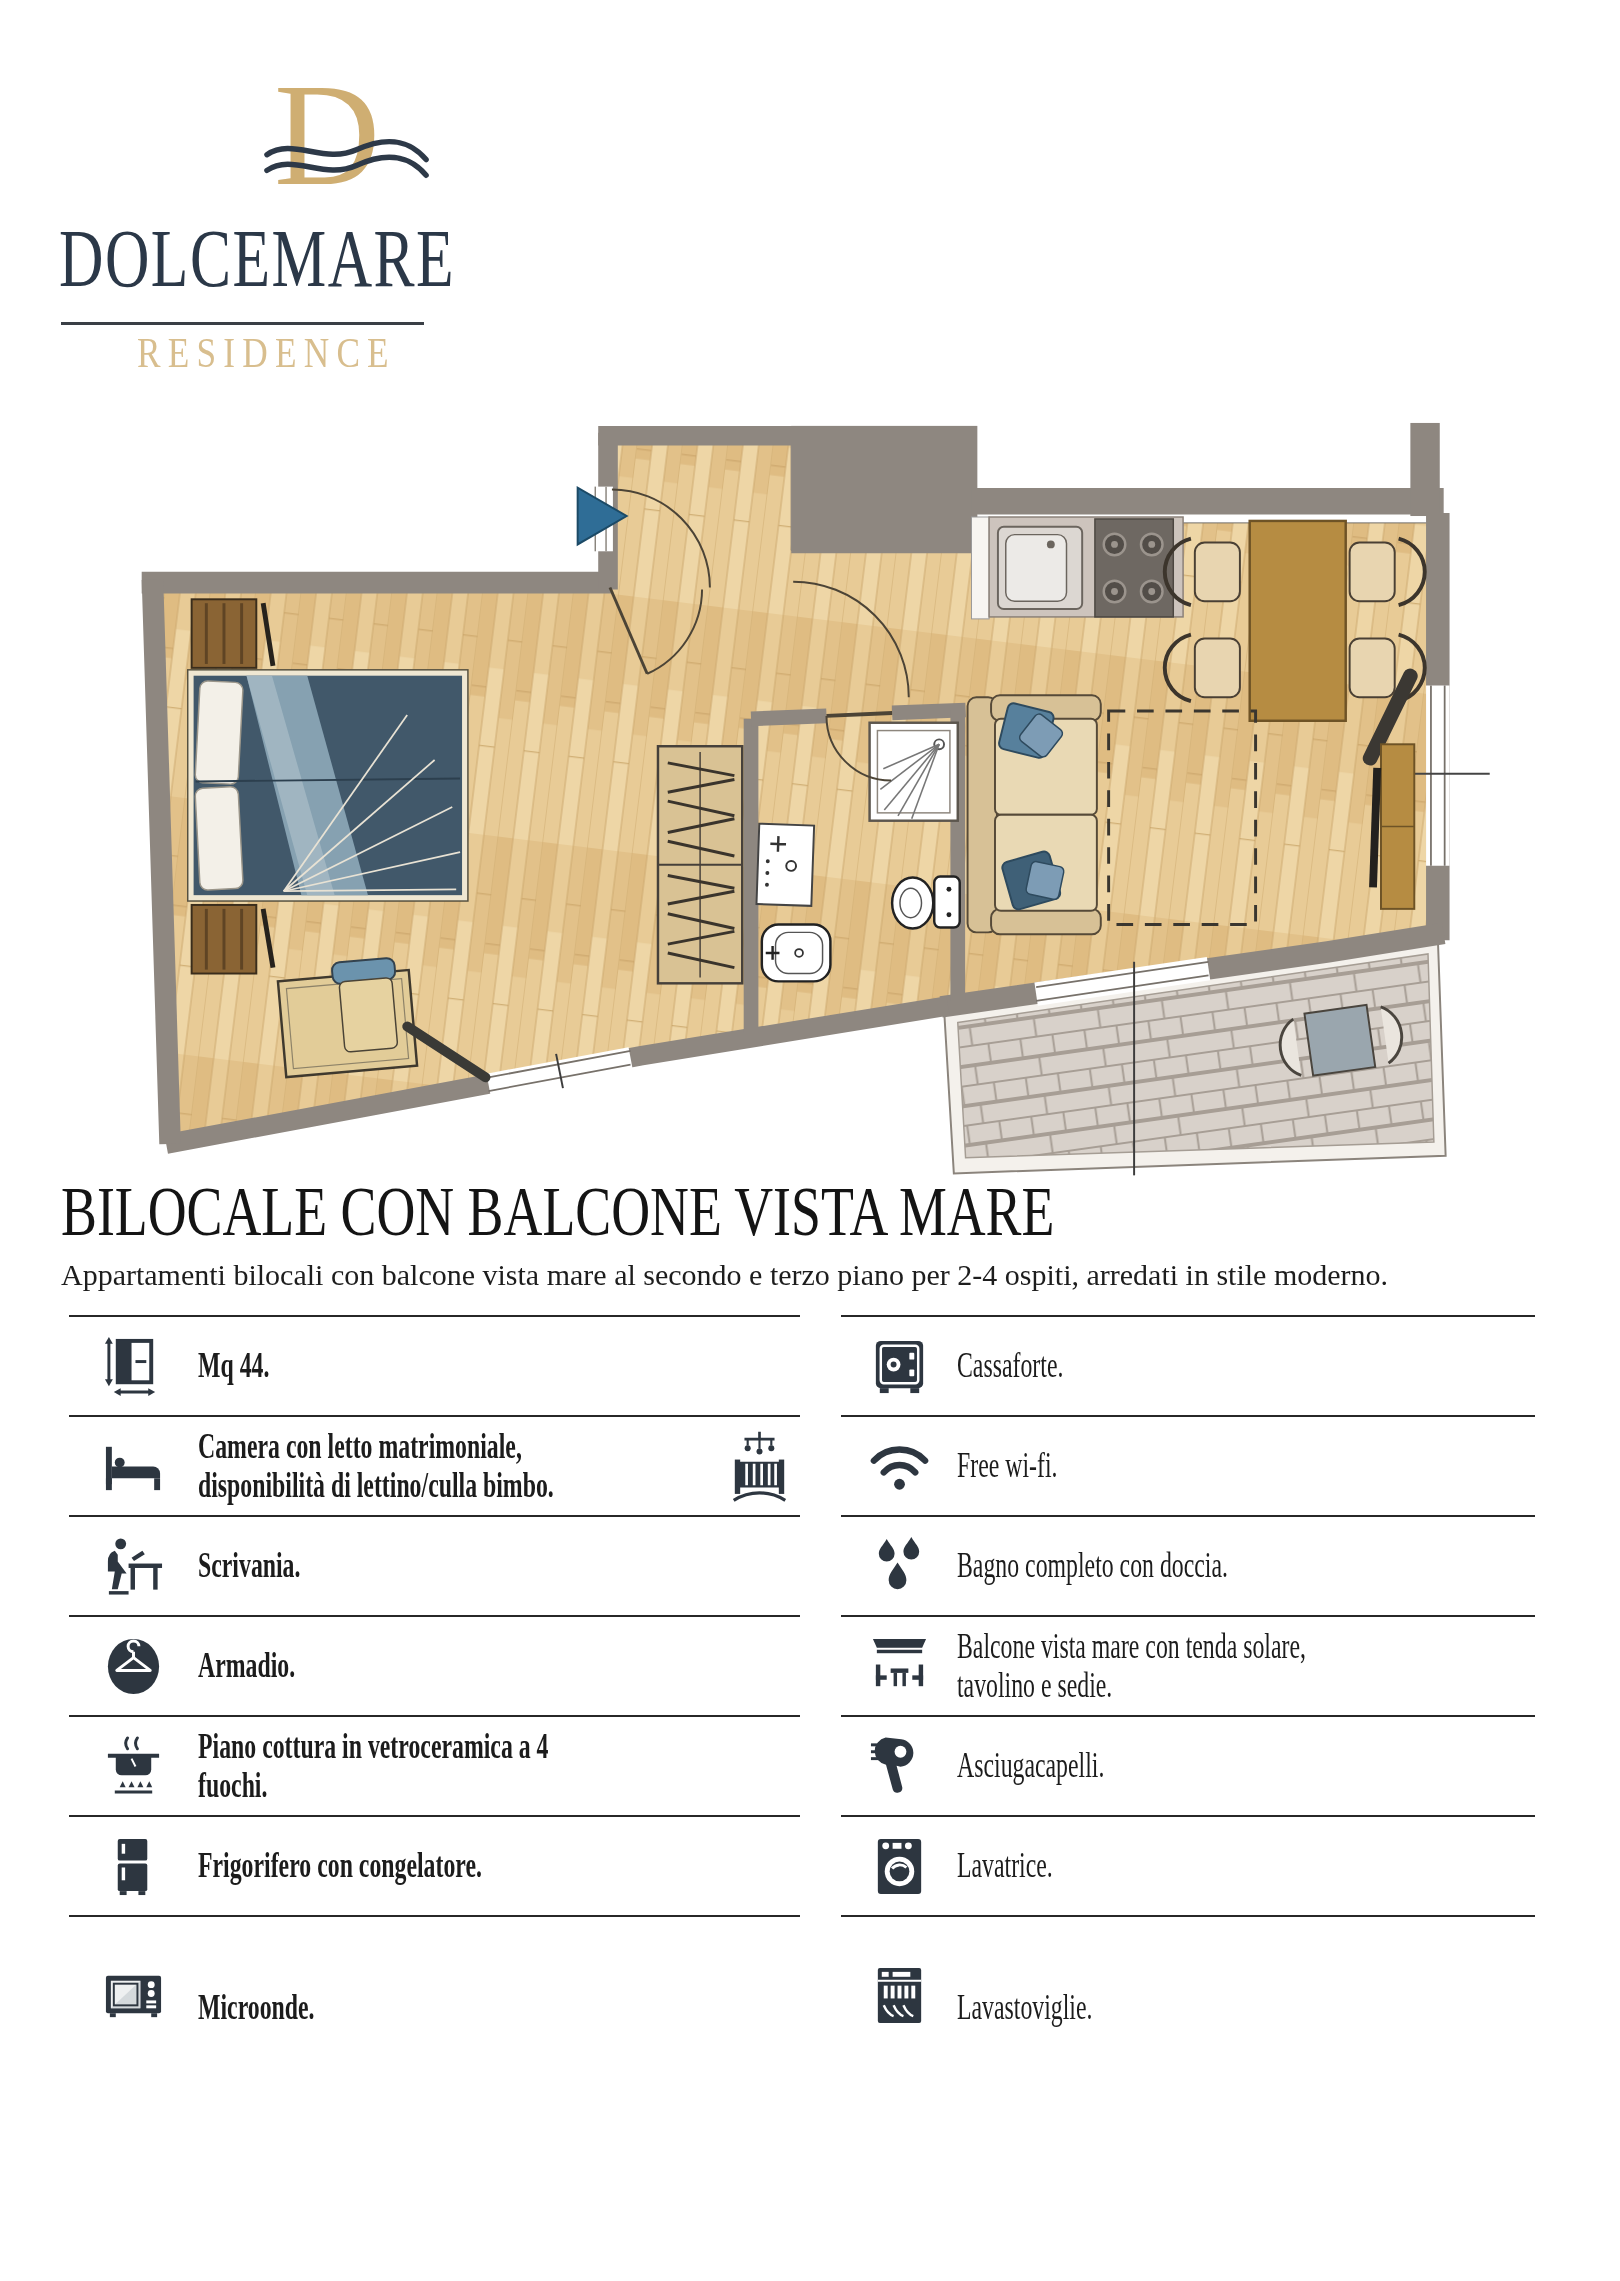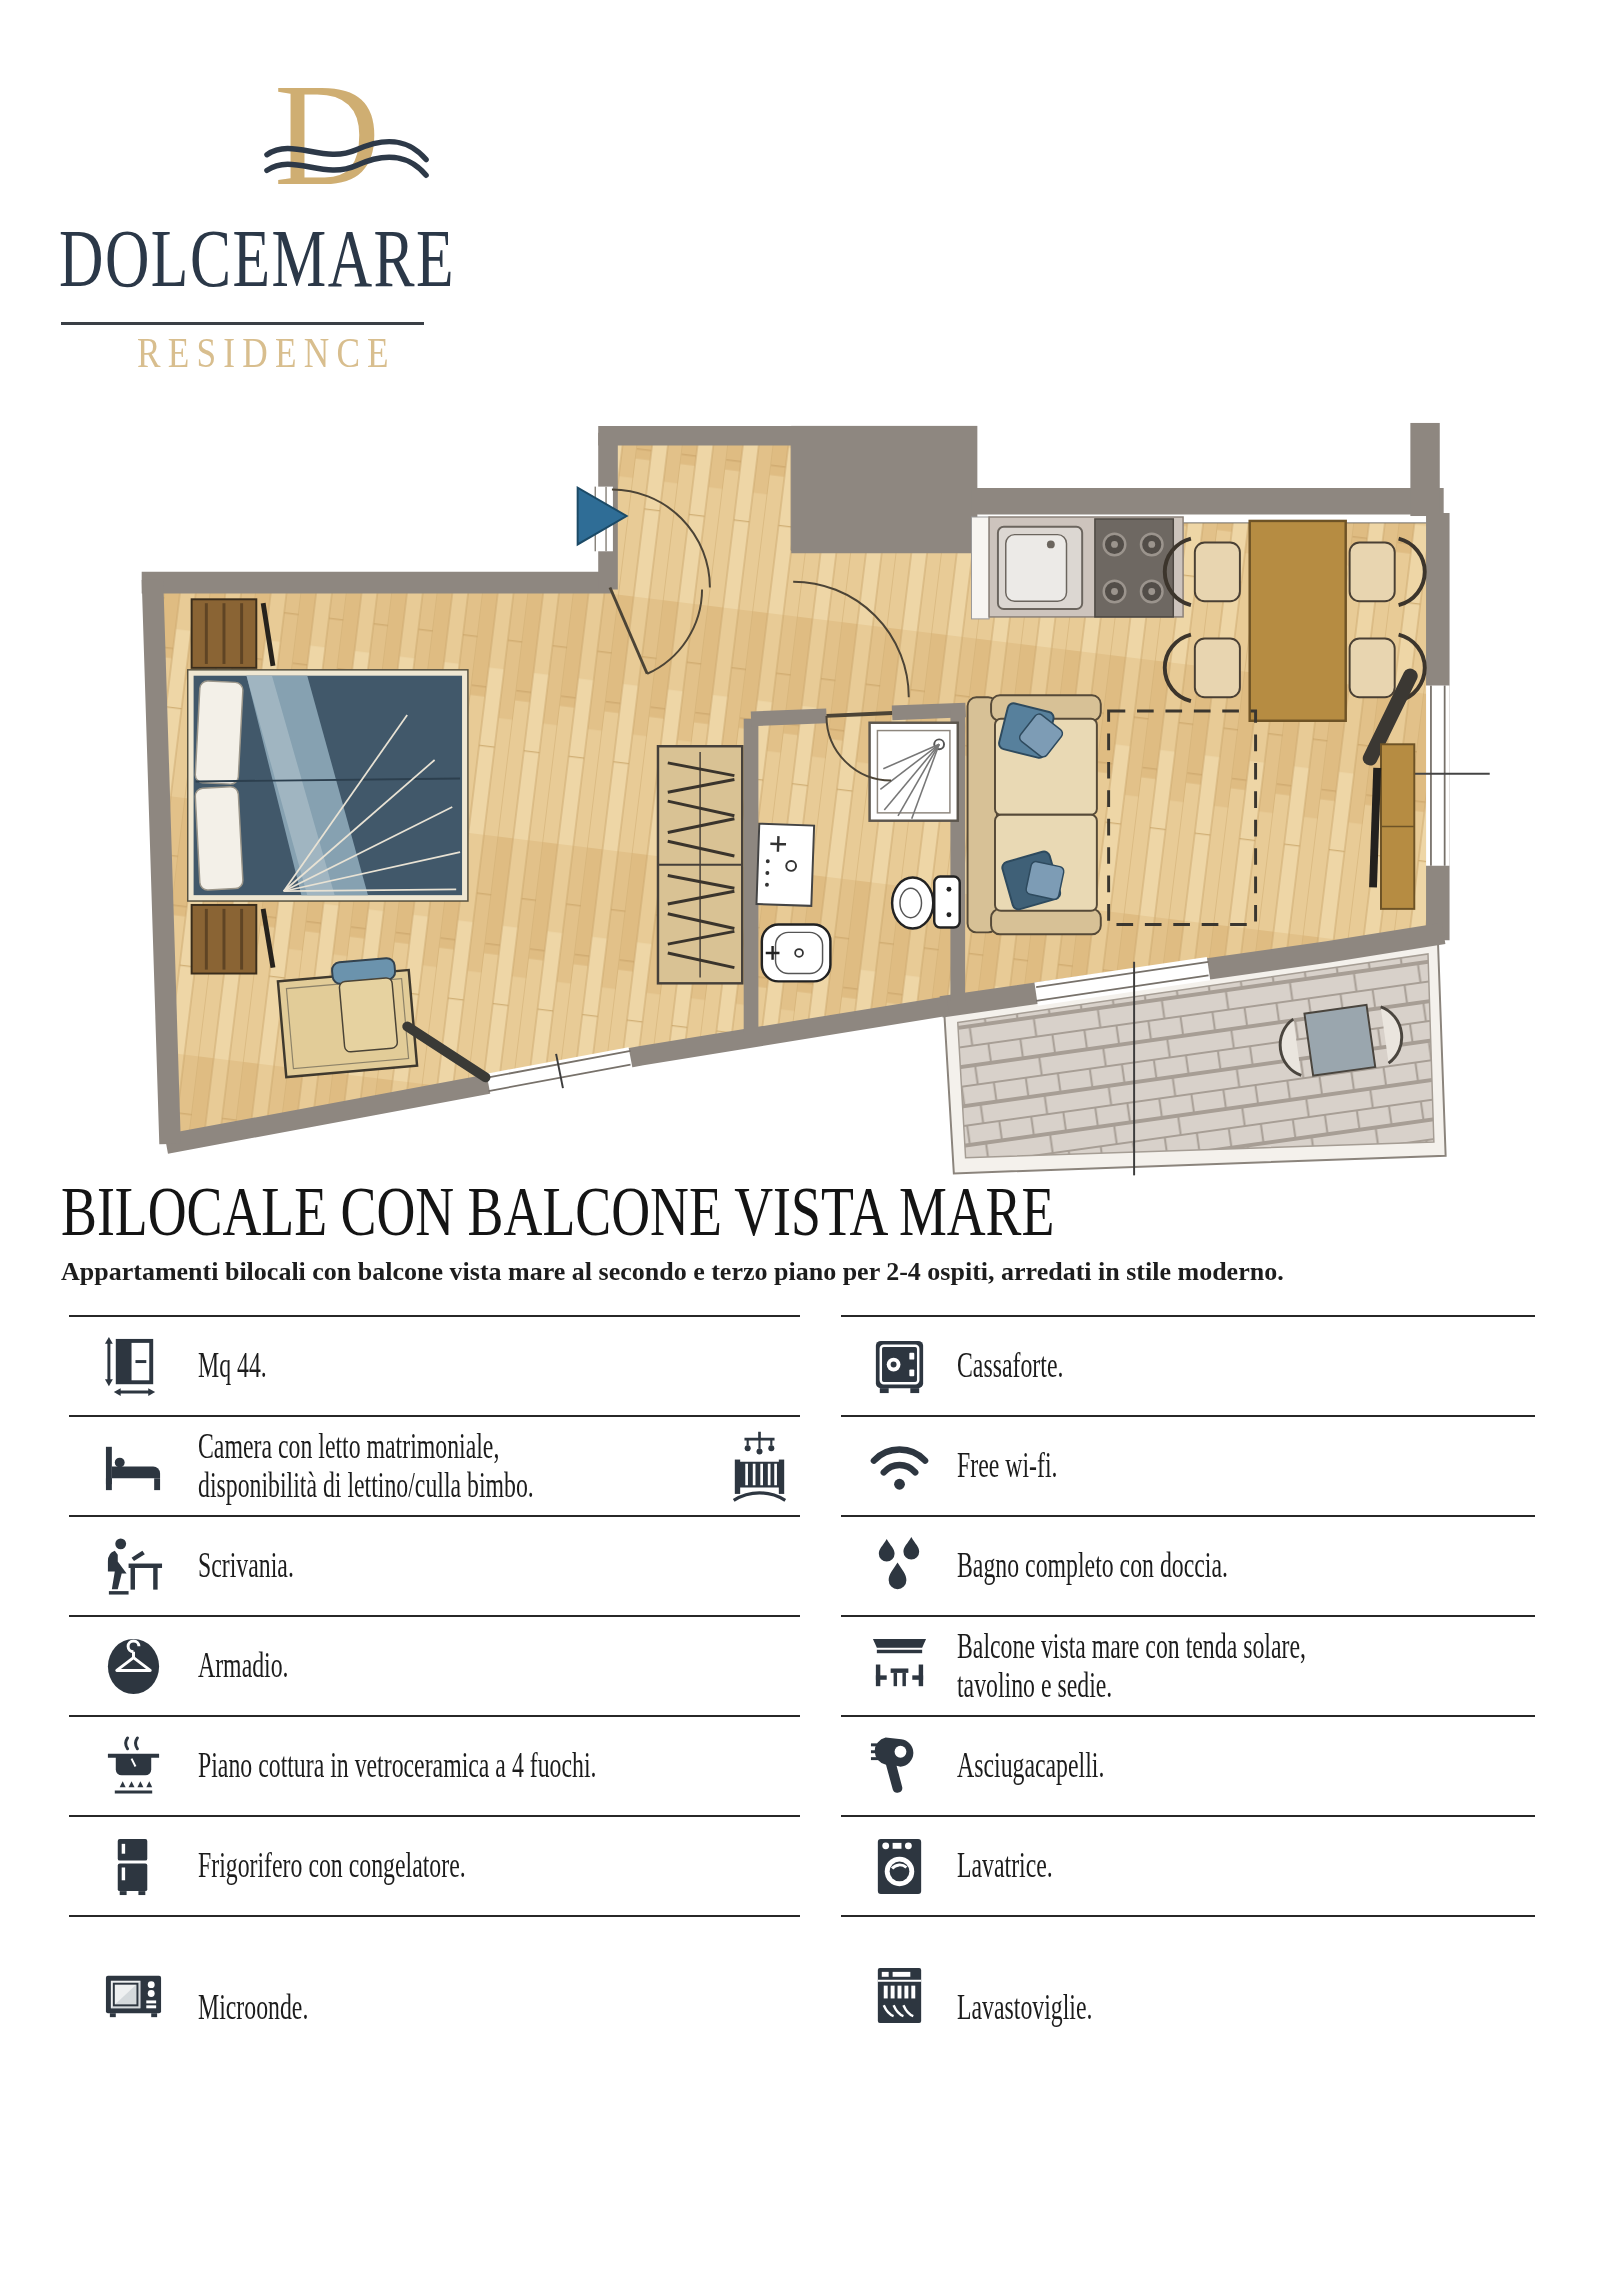--- a/index.html
+++ b/index.html
@@ -17,26 +17,26 @@
   .logo-sub{position:absolute;left:137px;top:331px;font-size:43px;line-height:1;
             letter-spacing:8.8px;color:var(--gold);opacity:.8;transform:scaleX(.82);
             transform-origin:left top;white-space:nowrap;}
 
   
   #floorplan{position:absolute;left:113px;top:276px;}
 
   
   .page-title{position:absolute;left:61px;top:1178px;font-size:69px;line-height:1;
               transform:scaleX(.78);transform-origin:left top;color:#141414;white-space:nowrap;}
-  .page-subtitle{position:absolute;left:61px;top:1258px;font-size:26px;line-height:1.1;
-                 color:#1d1d1d;white-space:nowrap;font-weight:bold;}
+  .page-subtitle{position:absolute;left:61px;top:1258px;font-size:30px;line-height:1.1;
+                 color:#1d1d1d;white-space:nowrap;}
 
   
   .amenities{position:absolute;top:1315px;}
-  .amenities-left{left:69px;width:731px;}
+  .amenities-left{left:69px;width:731px;font-weight:bold;}
   .amenities-right{left:841px;width:694px;font-family:Liberation Serif, serif;}
   .amenity-row{height:100px;border-top:2.9px solid #272727;display:flex;align-items:center;
                position:relative;box-sizing:border-box;}
   .amenities .amenity-row:last-child{height:112px;align-items:flex-end;}
   .amenity-icon{width:129px;display:flex;justify-content:center;align-items:center;flex-shrink:0;}
   .amenities-right .amenity-icon{width:116px;}
   .amenity-icon svg{width:63px;height:63px;}
   .icon2{position:absolute;right:5.9px;top:50%;transform:translateY(-50%);width:auto;}
   .icon2 svg{width:69px;height:73px;}
   .amenity-text{font-size:35px;line-height:1.12;transform:scaleX(.68);

